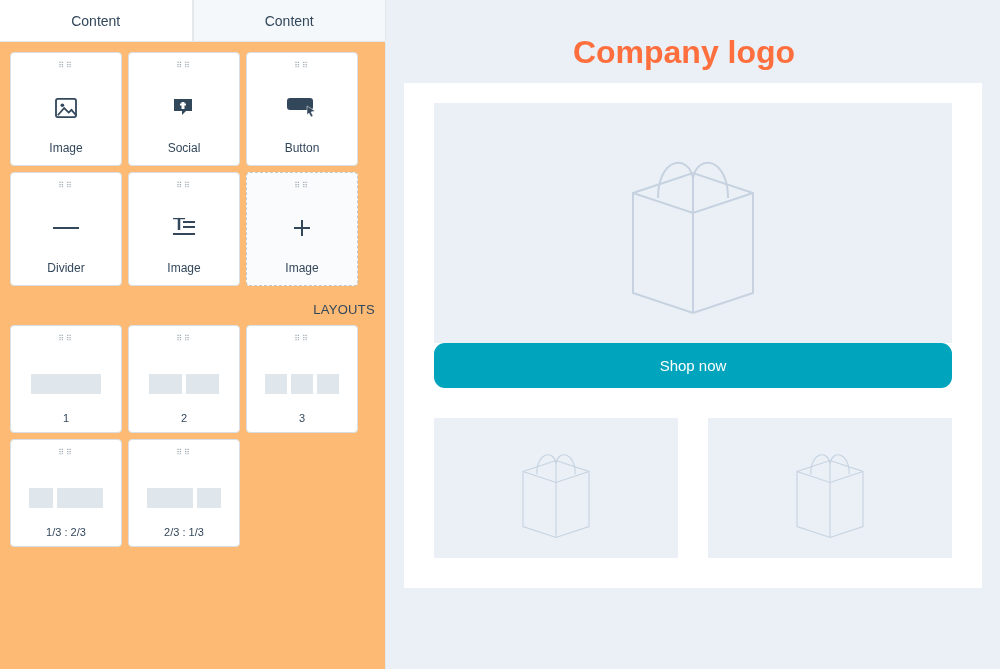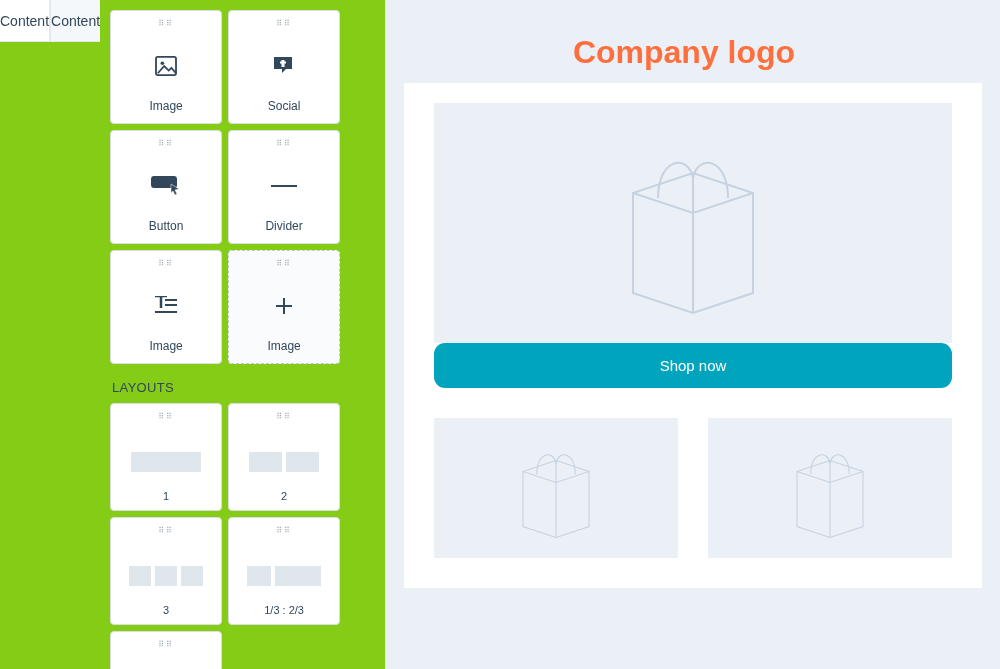--- a/index.html
+++ b/index.html
@@ -10,24 +10,24 @@
     width: 1000px;
     height: 669px;
     overflow: hidden;
     display: flex;
   }
 
   
   .sidebar {
     width: 386px;
     height: 100%;
-    background: #84cc16;
+    background: #fdba74;
     border-right: 1px solid #e5e8eb;
     display: flex;
-    flex-direction: row;
+    flex-direction: column;
   }
   .tabs {
     display: flex;
     height: 42px;
     border-bottom: 1px solid #e5e8eb;
   }
   .tab {
     flex: 1;
     display: flex;
     align-items: center;
@@ -92,20 +92,21 @@
   .block .label {
     font-size: 12px;
     color: #33475b;
   }
 
   .section-title {
     font-size: 13px;
     letter-spacing: 0.3px;
     color: #33475b;
     margin: 16px 0 8px 2px;
+    text-align: right;
   }
 
   .layout-grid {
     display: flex;
     flex-wrap: wrap;
     gap: 6px;
   }
   .layout-card {
     width: 112px;
     height: 108px;

